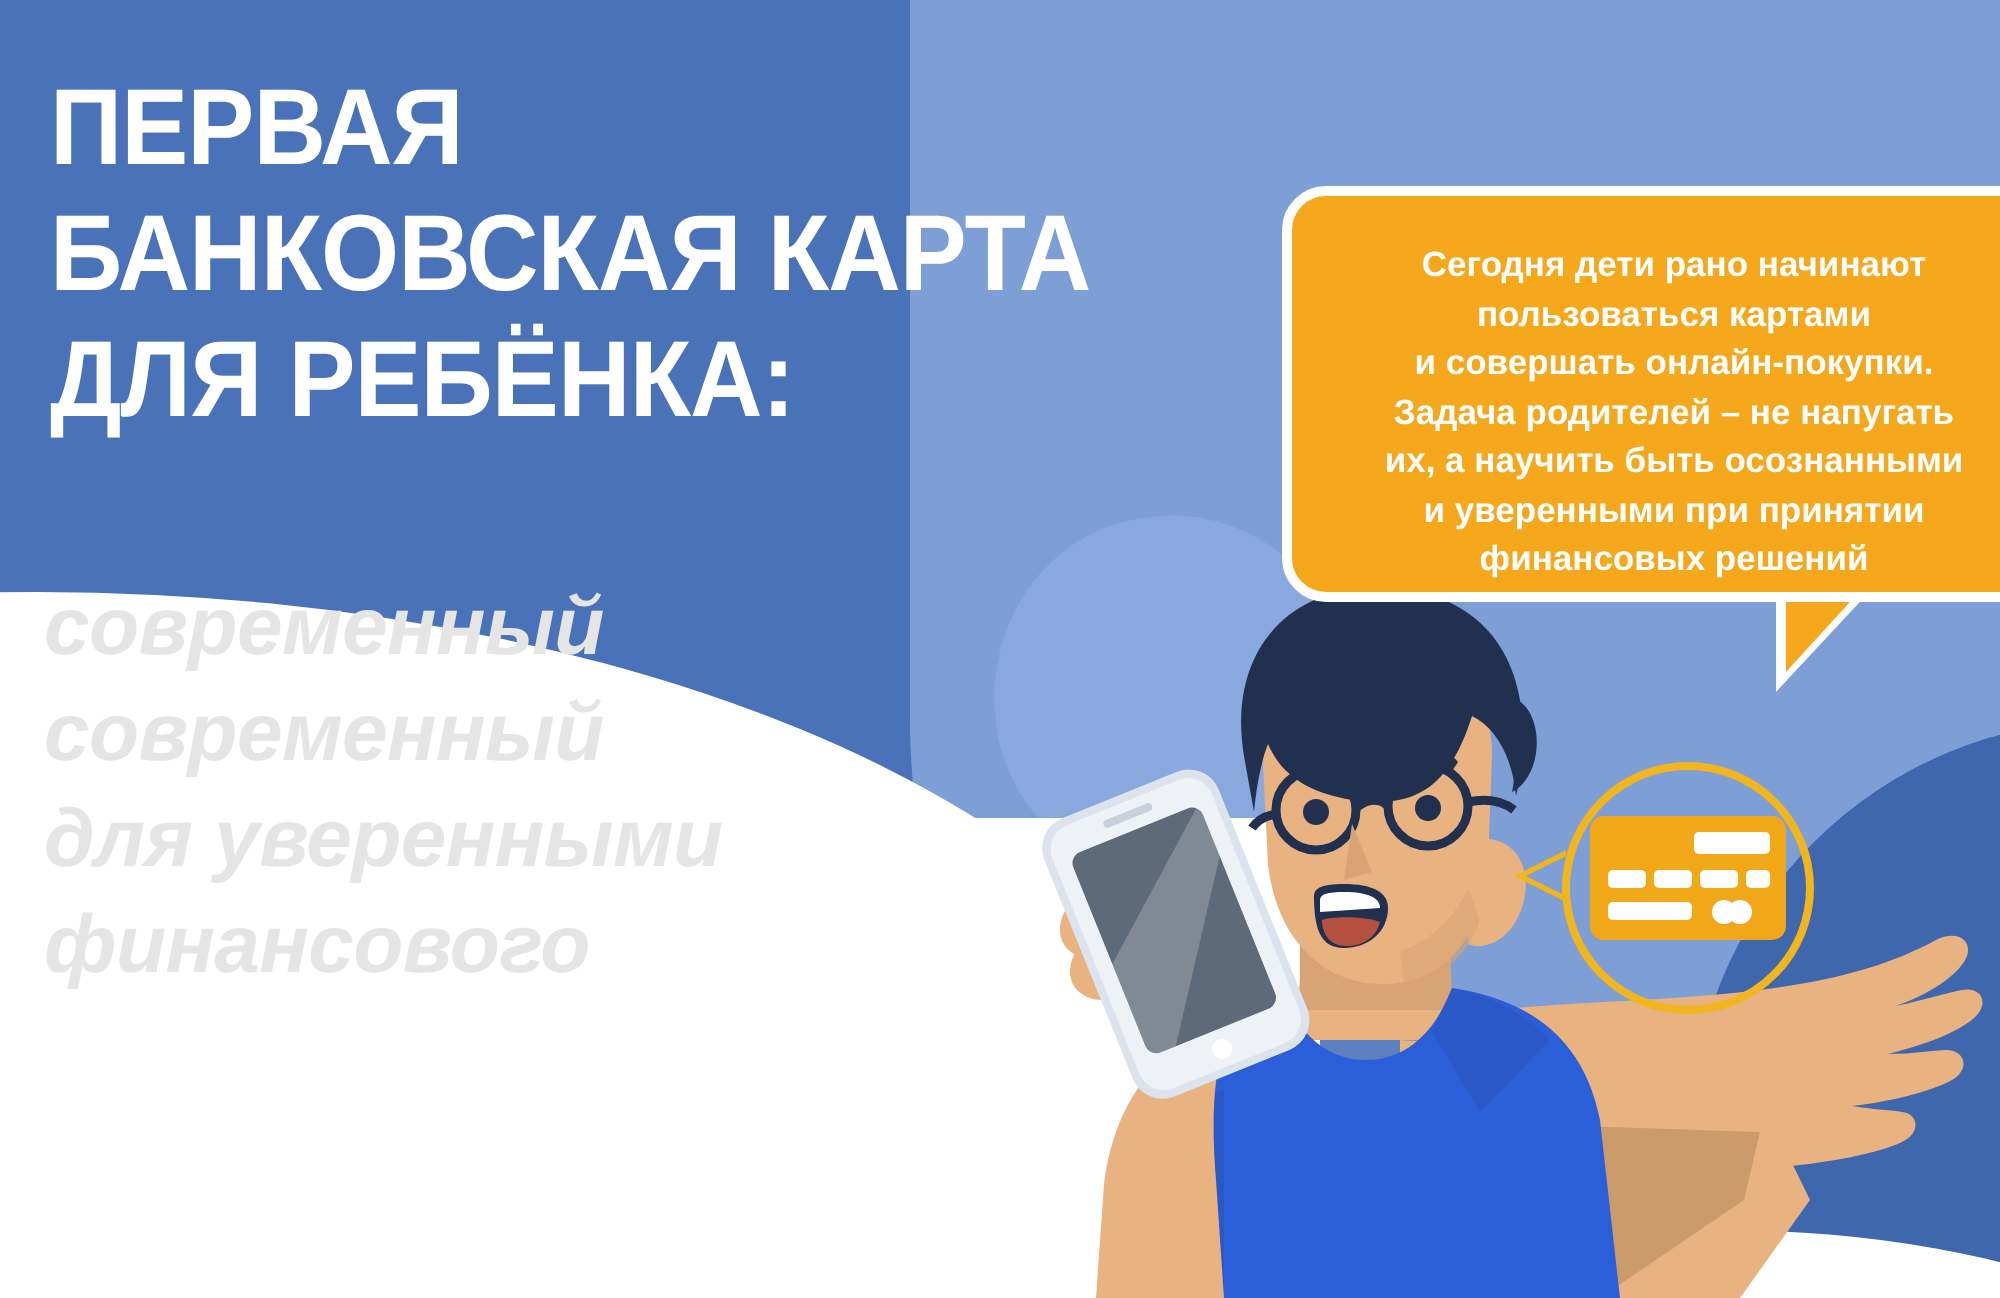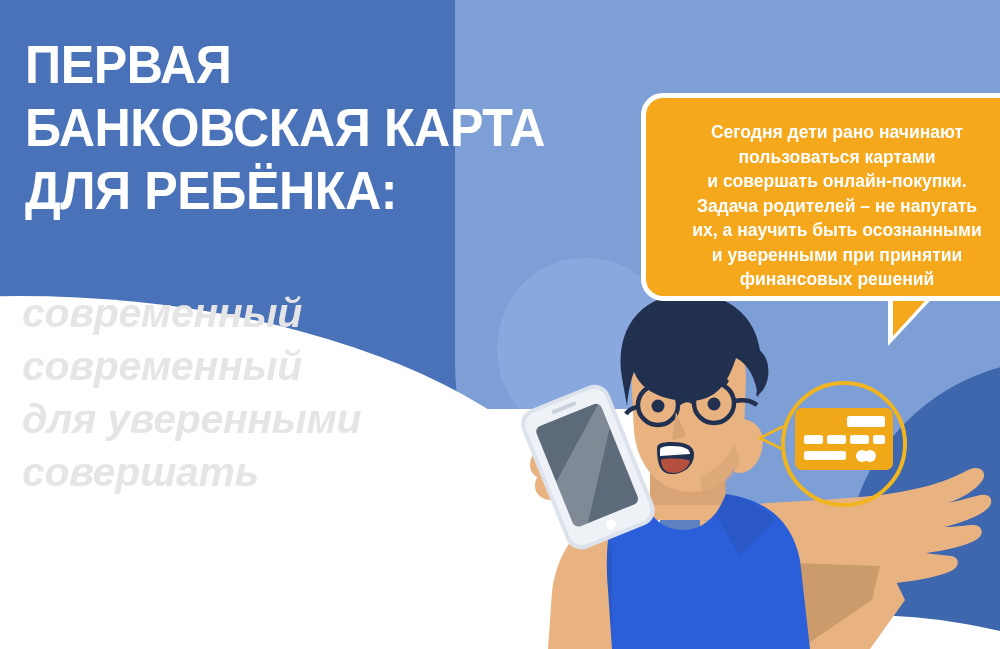--- a/index.html
+++ b/index.html
@@ -186,21 +186,21 @@
   <div class="headline">
     <span class="h-line">ПЕРВАЯ</span>
     <span class="h-line">БАНКОВСКАЯ КАРТА</span>
     <span class="h-line">ДЛЯ РЕБЁНКА:</span>
   </div>
 
   <div class="subhead">
     <span class="s-line">современный</span>
     <span class="s-line">современный</span>
     <span class="s-line">для уверенными</span>
-    <span class="s-line">совершать</span>
+    <span class="s-line">финансового</span>
   </div>
 
   <svg class="char" viewBox="0 0 1000 649" xmlns="http://www.w3.org/2000/svg">
 
     <g>
       <path d="M745 505 C 800 500 855 500 900 492 C 935 486 955 477 968 470 C 980 464 988 472 982 481
                C 976 490 962 498 948 503 C 962 500 975 496 981 495 C 991 493 995 502 987 509
                C 978 517 960 523 944 527 C 957 527 967 525 973 525 C 983 525 985 535 976 540
                C 965 546 944 551 926 553 C 938 555 946 555 951 556 C 960 557 960 567 951 571
                C 936 578 905 583 872 585 C 830 588 790 588 760 586 Z" fill="#e8b381"></path>

